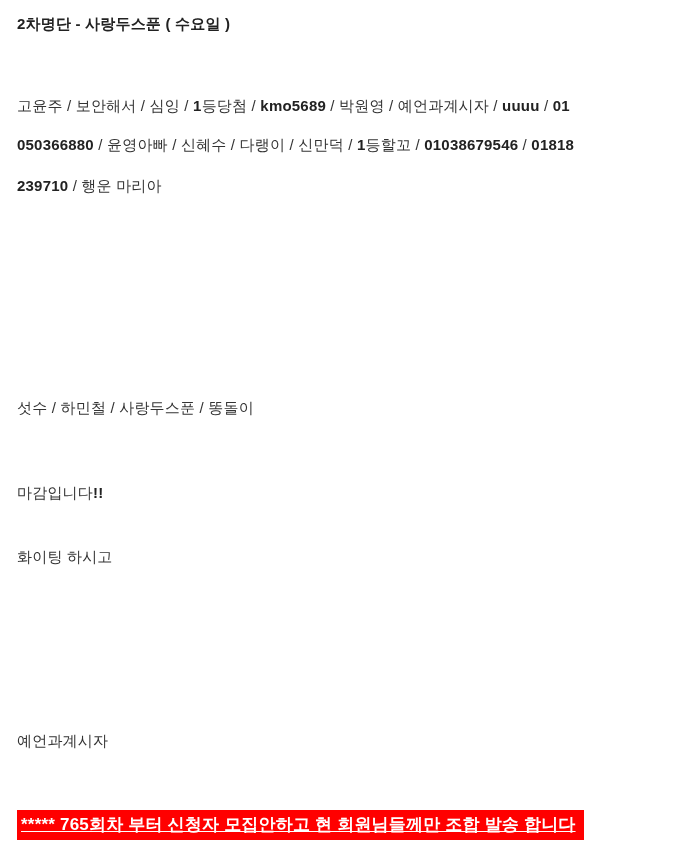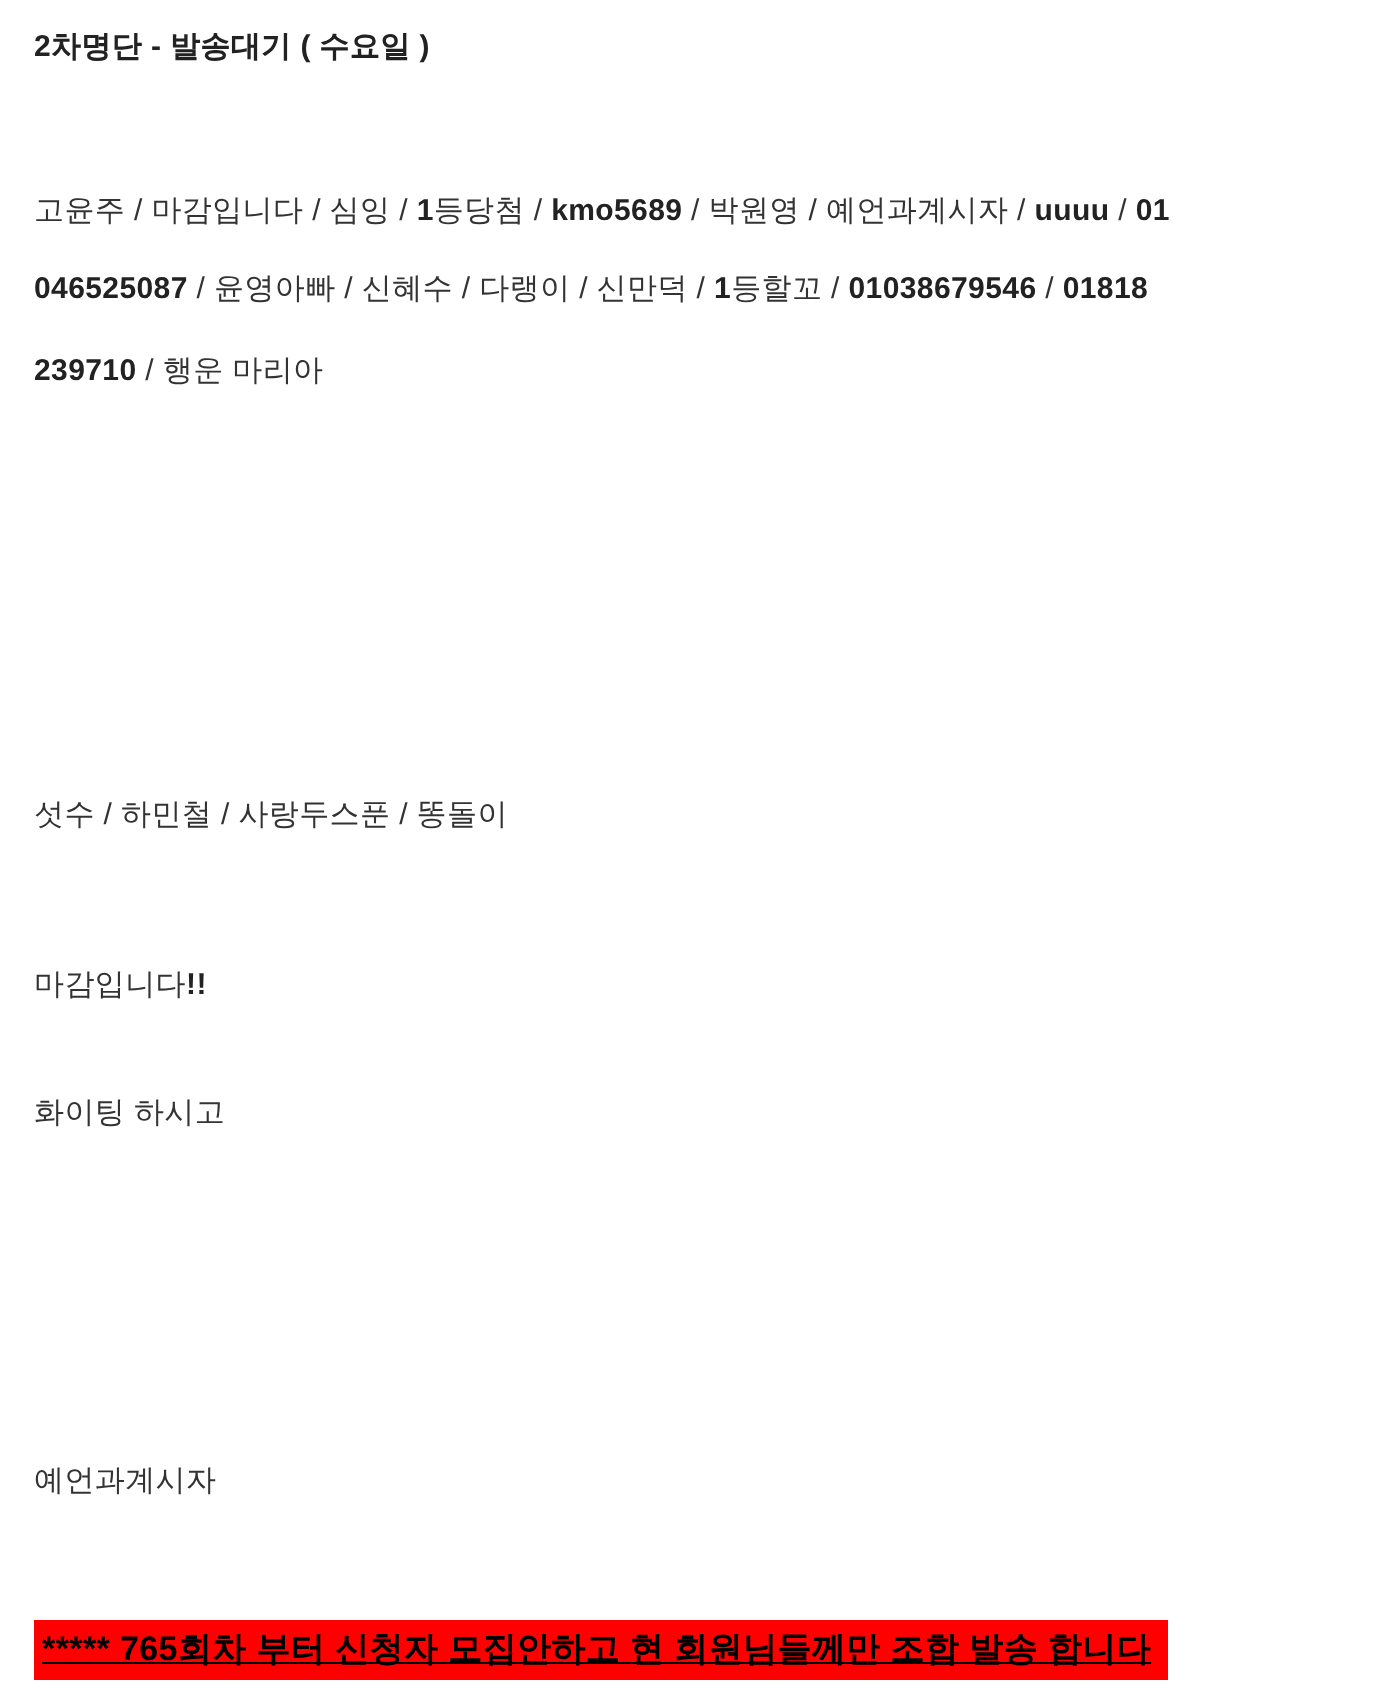--- a/index.html
+++ b/index.html
@@ -43,28 +43,28 @@
     text-decoration:underline;
     white-space:pre;
     letter-spacing:0.2px;
   }
 </style>
 </head>
 <body>
 
 <div class="page" style="background: rgb(255, 255, 255); color: rgb(51, 51, 51);">
 
-  <div class="line hd" style="top:13px"><span class="seg b">2차명단 - 발송대기 ( 수요일 )</span></div>
-  <div class="line" style="top:95px"><span class="seg">고윤주 / 마감입니다 / 심잉 / </span><span class="seg b">1</span><span class="seg">등당첨 / </span><span class="seg b">kmo5689</span><span class="seg"> / 박원영 / 예언과계시자 / </span><span class="seg b">uuuu</span><span class="seg"> / </span><span class="seg b">01</span></div>
-  <div class="line" style="top:134px"><span class="seg b">046525087</span><span class="seg"> / 윤영아빠 / 신혜수 / 다랭이 / 신만덕 / </span><span class="seg b">1</span><span class="seg">등할꼬 / </span><span class="seg b">01038679546</span><span class="seg"> / </span><span class="seg b">01818</span></div>
+  <div class="line hd" style="top:13px"><span class="seg b">2차명단 - 사랑두스푼 ( 수요일 )</span></div>
+  <div class="line" style="top:95px"><span class="seg">고윤주 / 보안해서 / 심잉 / </span><span class="seg b">1</span><span class="seg">등당첨 / </span><span class="seg b">kmo5689</span><span class="seg"> / 박원영 / 예언과계시자 / </span><span class="seg b">uuuu</span><span class="seg"> / </span><span class="seg b">01</span></div>
+  <div class="line" style="top:134px"><span class="seg b">050366880</span><span class="seg"> / 윤영아빠 / 신혜수 / 다랭이 / 신만덕 / </span><span class="seg b">1</span><span class="seg">등할꼬 / </span><span class="seg b">01038679546</span><span class="seg"> / </span><span class="seg b">01818</span></div>
   <div class="line" style="top:175px"><span class="seg b">239710</span><span class="seg"> / 행운 마리아</span></div>
 
   <div class="line" style="top:482px"><span class="seg">마감입니다</span><span class="seg b">!!</span></div>
 
   <div class="line" style="top:397px"><span class="seg">섯수 / 하민철 / 사랑두스푼 / 똥돌이</span></div>
   <div class="line" style="top:546px"><span class="seg">화이팅 하시고</span></div>
   <div class="line" style="top:730px"><span class="seg">예언과계시자</span></div>
 
   <div class="banner" style="background: rgb(255, 0, 0);">
-    <span class="banner-text" style="color: #000000;">***** 765회차 부터 신청자 모집안하고 현 회원님들께만 조합 발송 합니다</span>
+    <span class="banner-text" style="color: #ffffff;">***** 765회차 부터 신청자 모집안하고 현 회원님들께만 조합 발송 합니다</span>
   </div>
 
 </div>
 
 </body></html>

